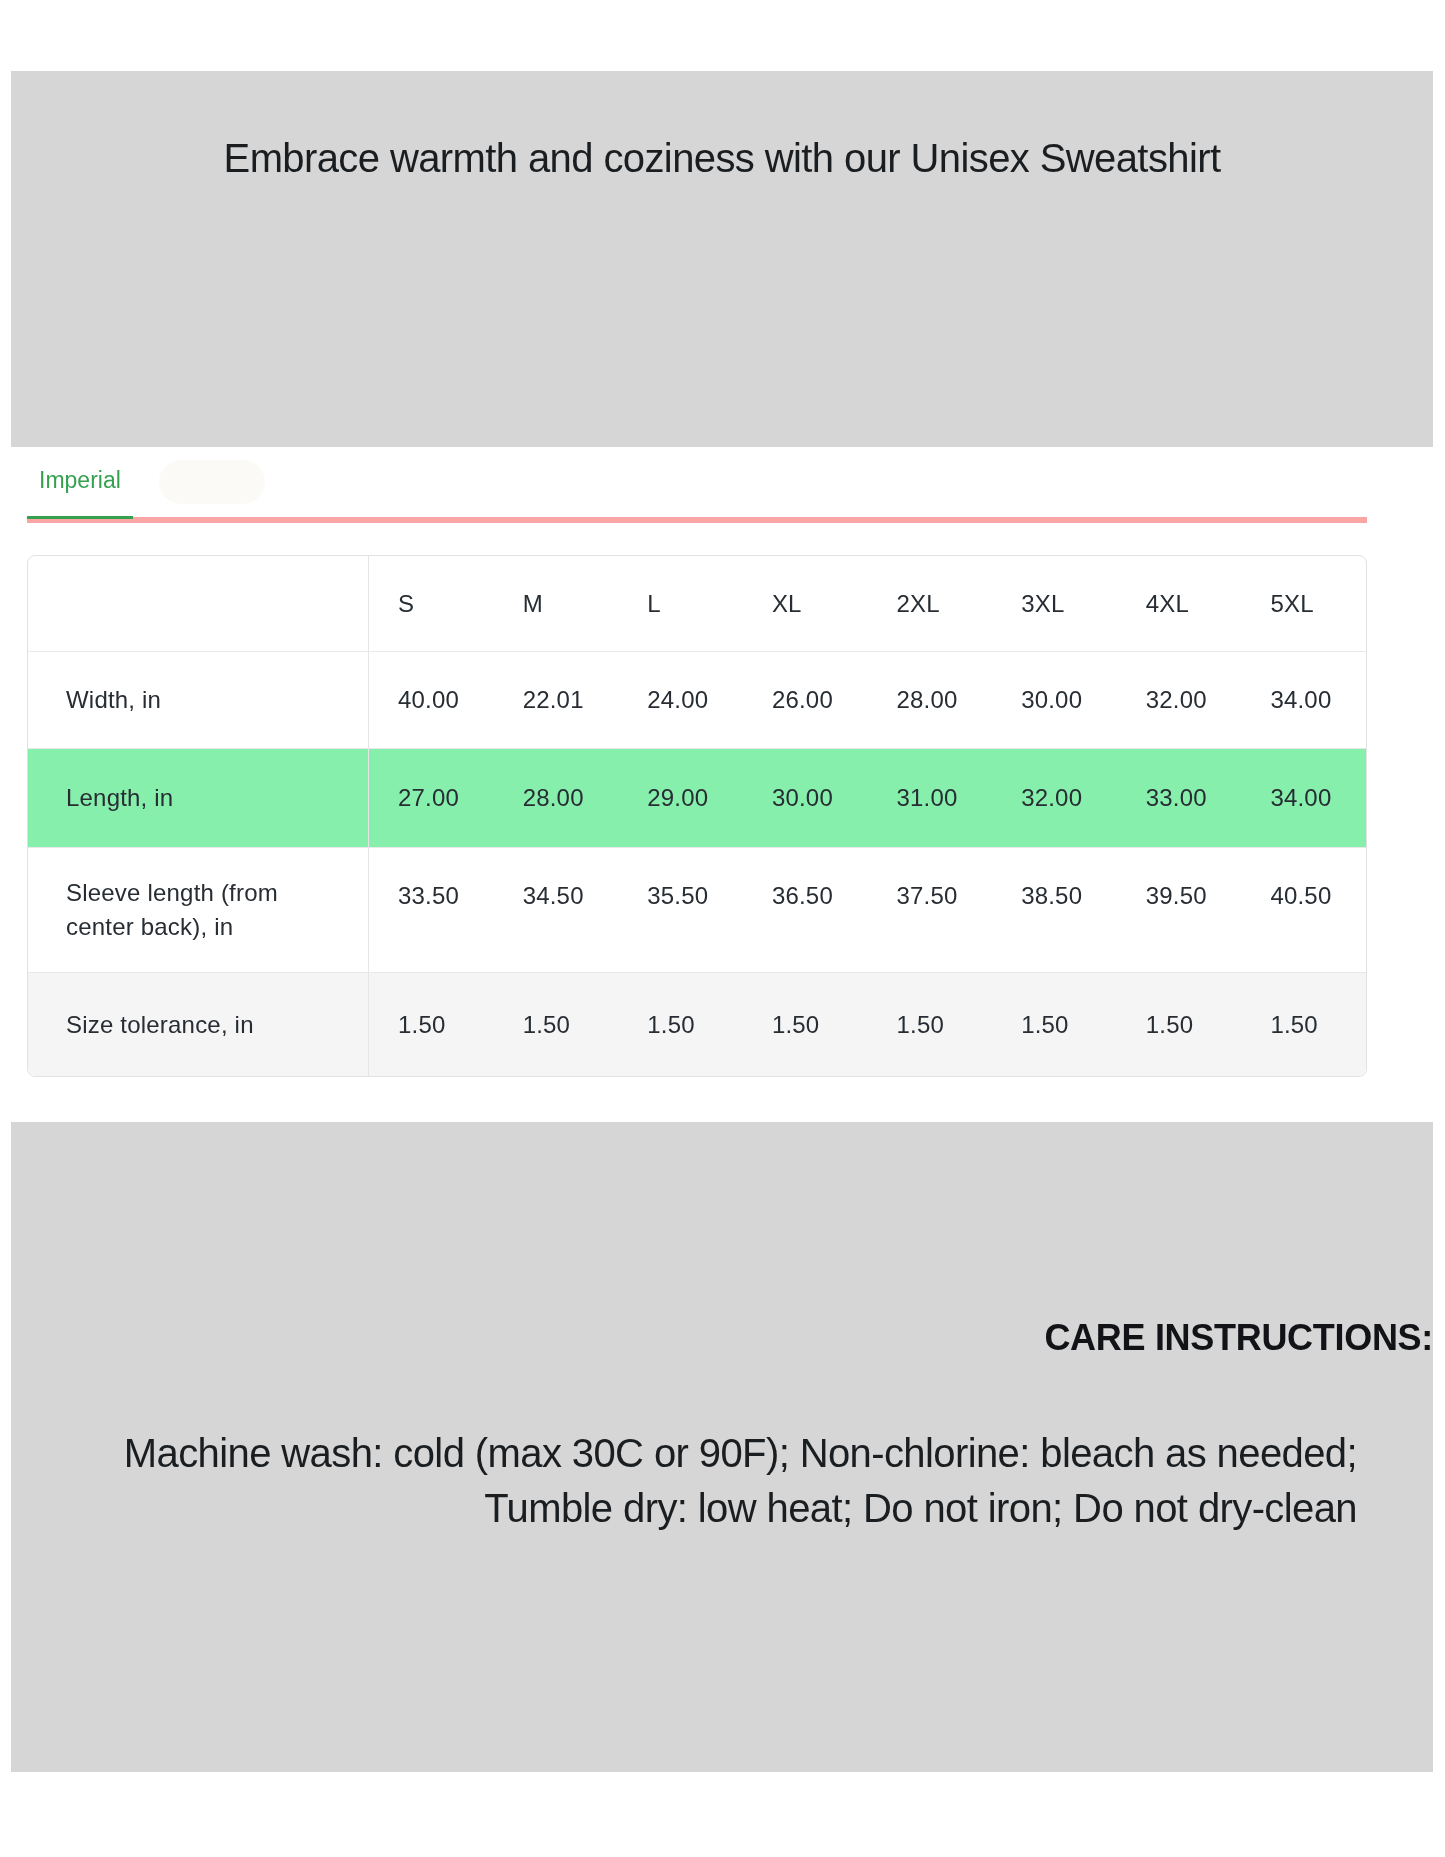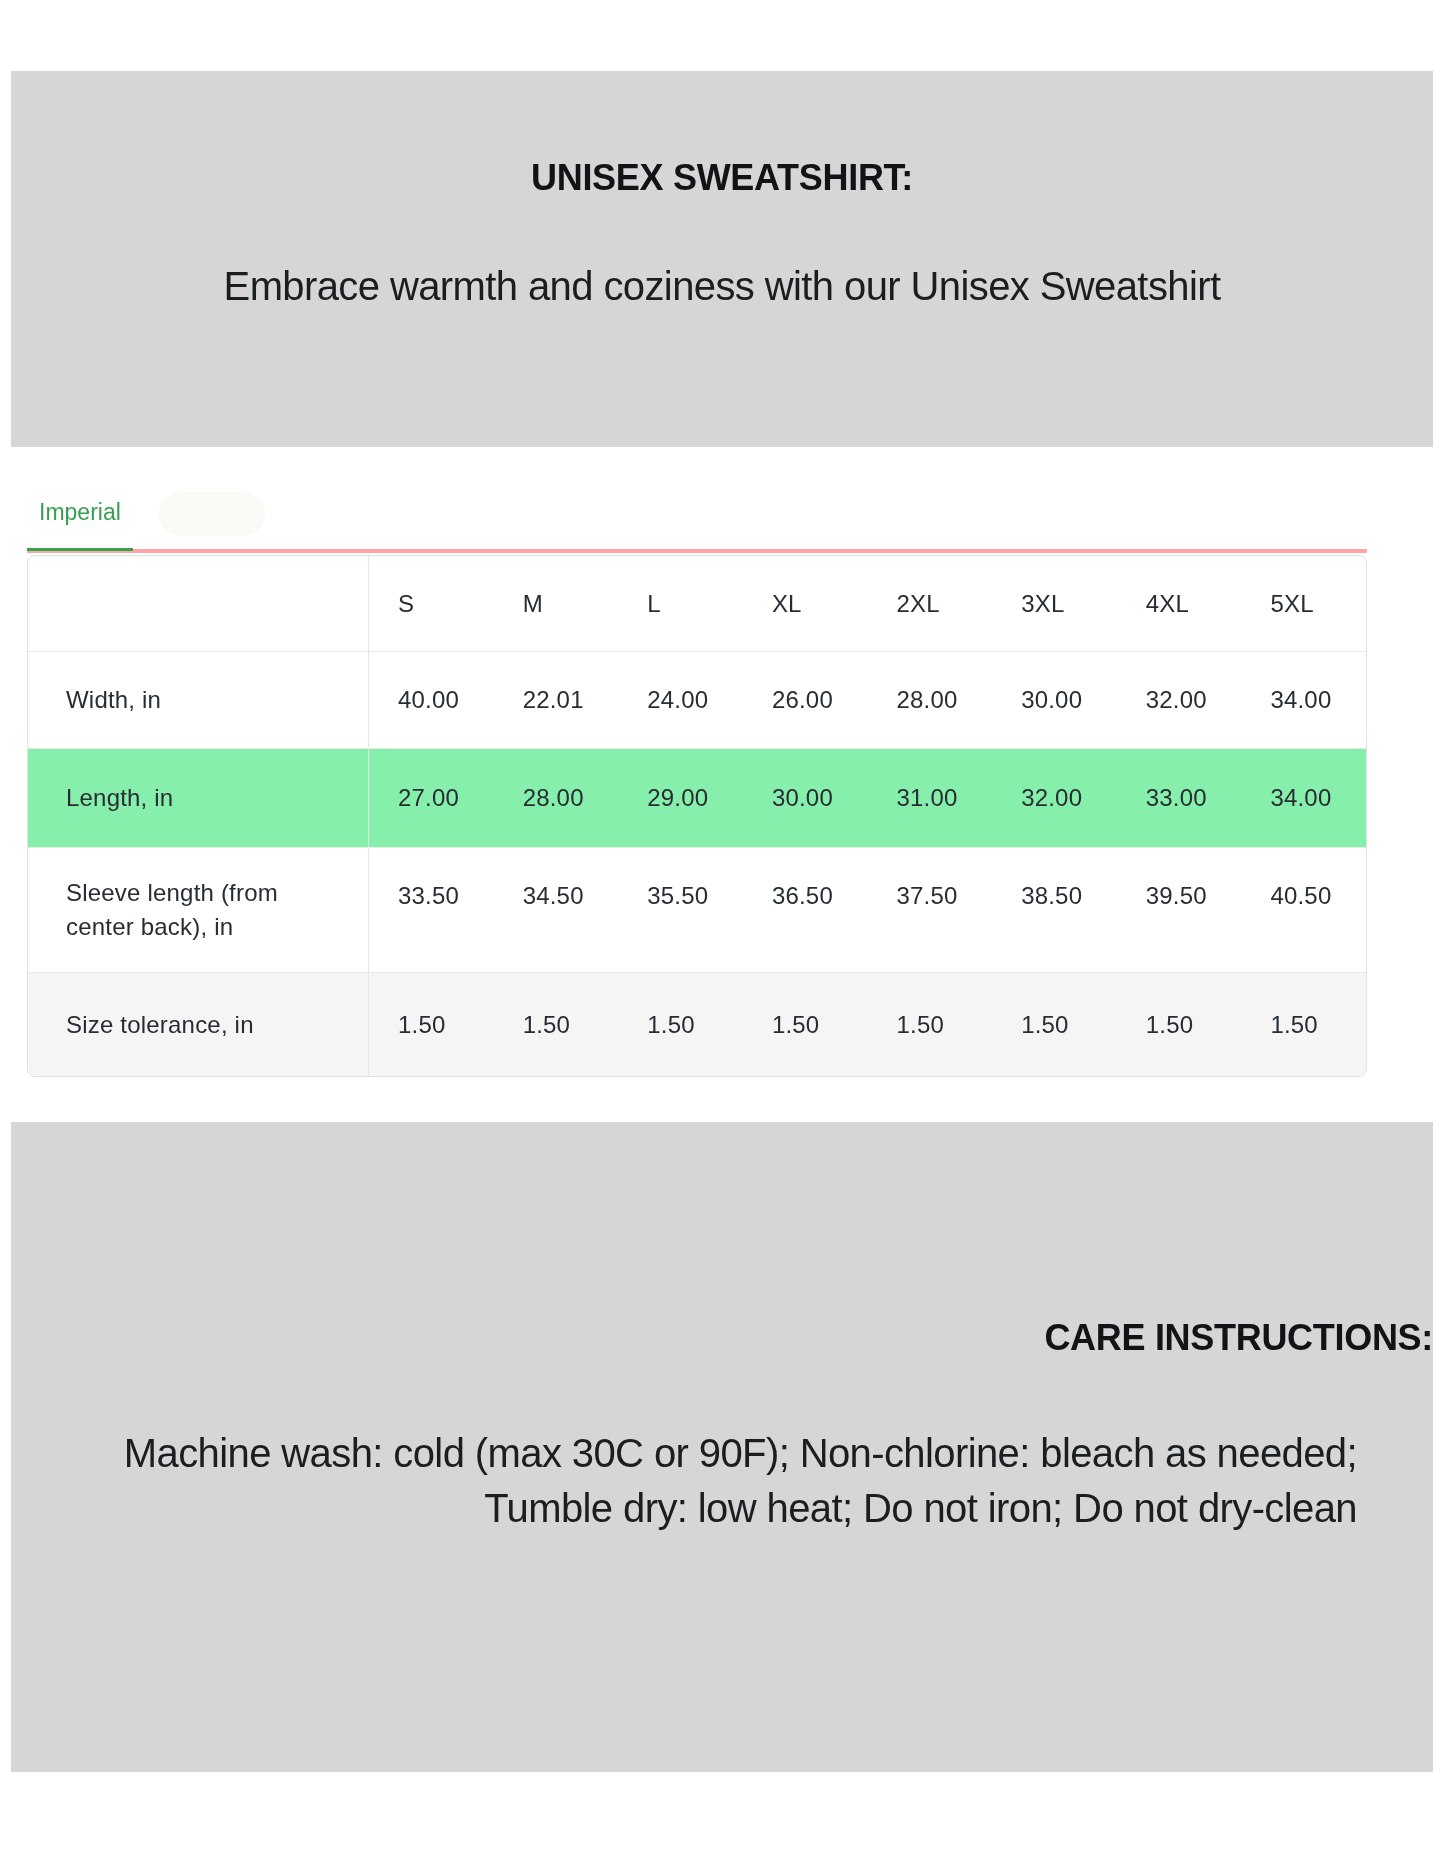--- a/index.html
+++ b/index.html
@@ -20,22 +20,22 @@
     margin-top:86px;font-size:36px;line-height:42px;font-weight:bold;
     color:#111316;letter-spacing:-0.3px;
   }
   .hero-subtitle{
     margin-top:64px;font-size:40px;line-height:46px;font-weight:400;
     color:#1b1e21;letter-spacing:-0.6px;
   }
   
   .tabbar{
     position:absolute;left:27px;top:466px;width:1340px;
-    border-bottom:4px solid #fca5a5;
-    display:flex;align-items:flex-start;margin-top:32px;
+    border-bottom:6px solid #fca5a5;
+    display:flex;align-items:flex-start;
   }
   .tab{
     display:inline-block;padding:0 12px 22px 12px;margin-bottom:-2px;
     font-size:23px;line-height:28px;cursor:pointer;background:transparent;border:none;
   }
   .tab.active{
     color:#35a150;border-bottom:3px solid #35a150;font-weight:500;
   }
   .tab.ghost{
     margin-left:26px;width:106px;height:44px;border-radius:22px;
@@ -77,21 +77,20 @@
   .care-text{
     margin:66px auto 0 auto;max-width:1270px;
     font-size:40px;line-height:55px;font-weight:400;color:#1b1e21;
     letter-spacing:-0.6px;
   }
 </style>
 </head>
 <body>
 
 <section class="gray-block hero">
-  <div class="hero-title">UNISEX SWEATSHIRT:</div>
   <div class="hero-subtitle">Embrace warmth and coziness with our Unisex Sweatshirt</div>
 </section>
 
 <nav class="tabbar">
   <button class="tab active">Imperial</button>
   <span class="tab ghost"></span>
 </nav>
 
 <div class="size-table">
   <div class="t-row header">

